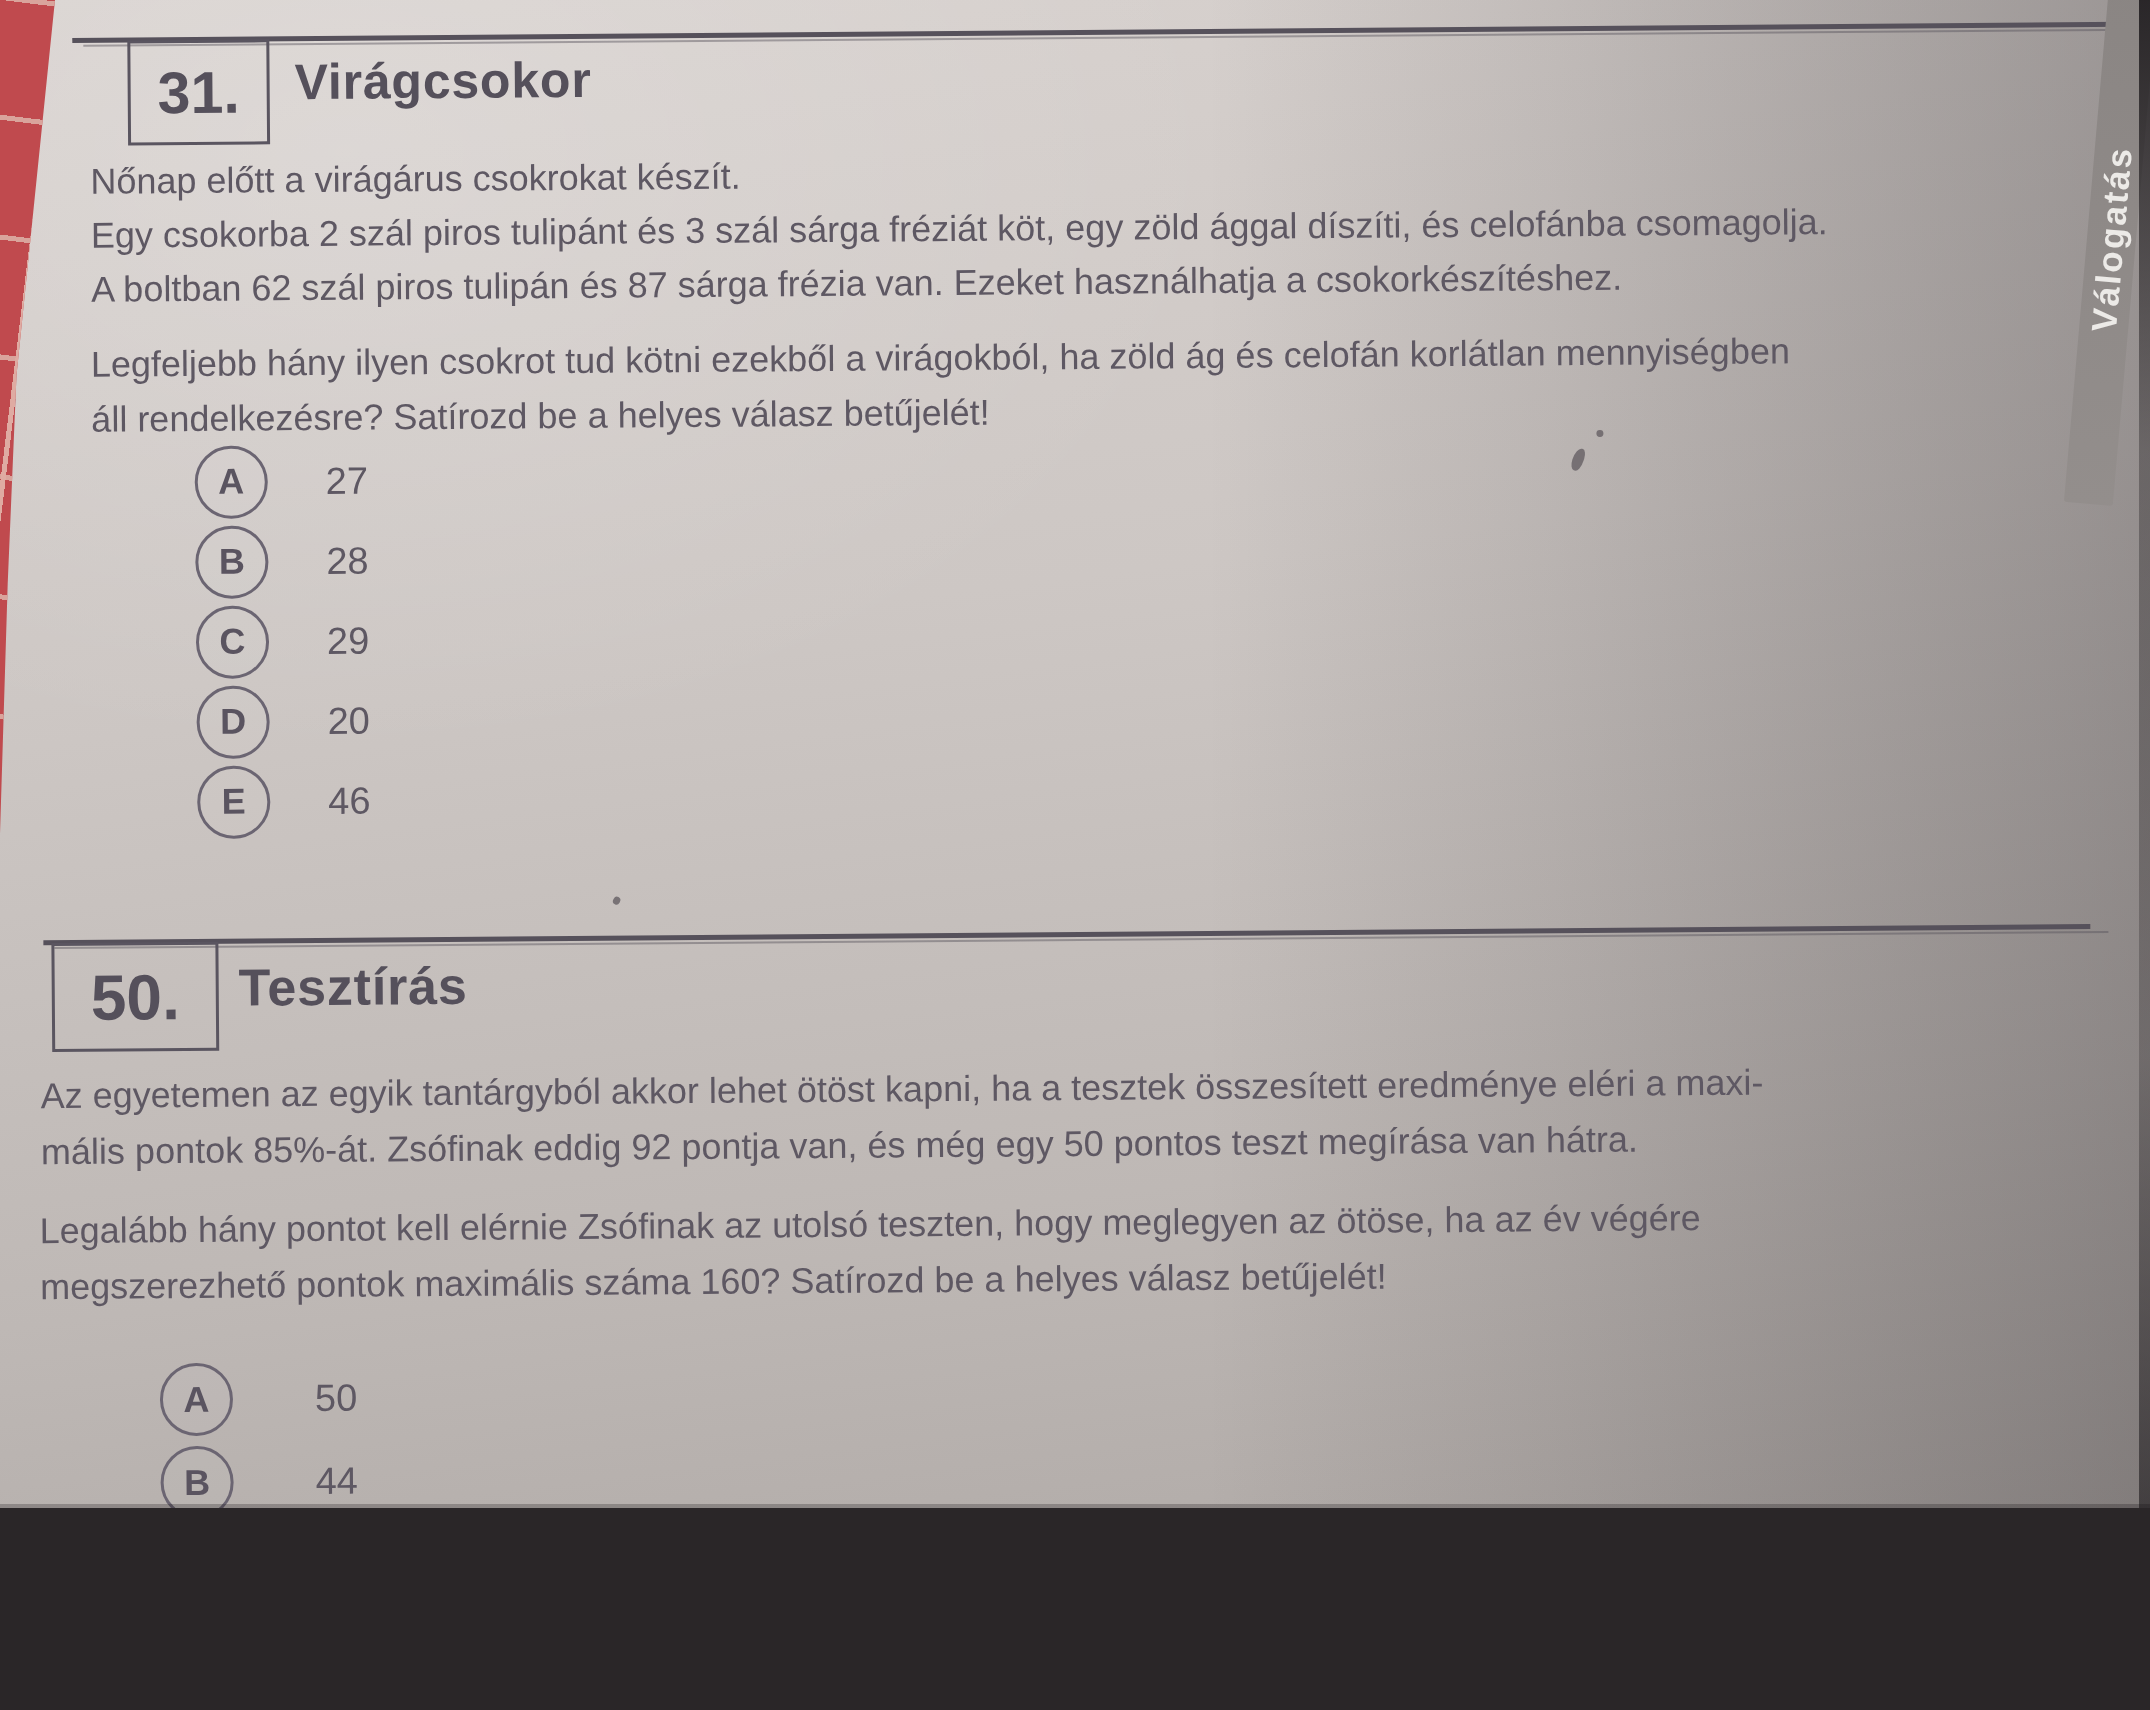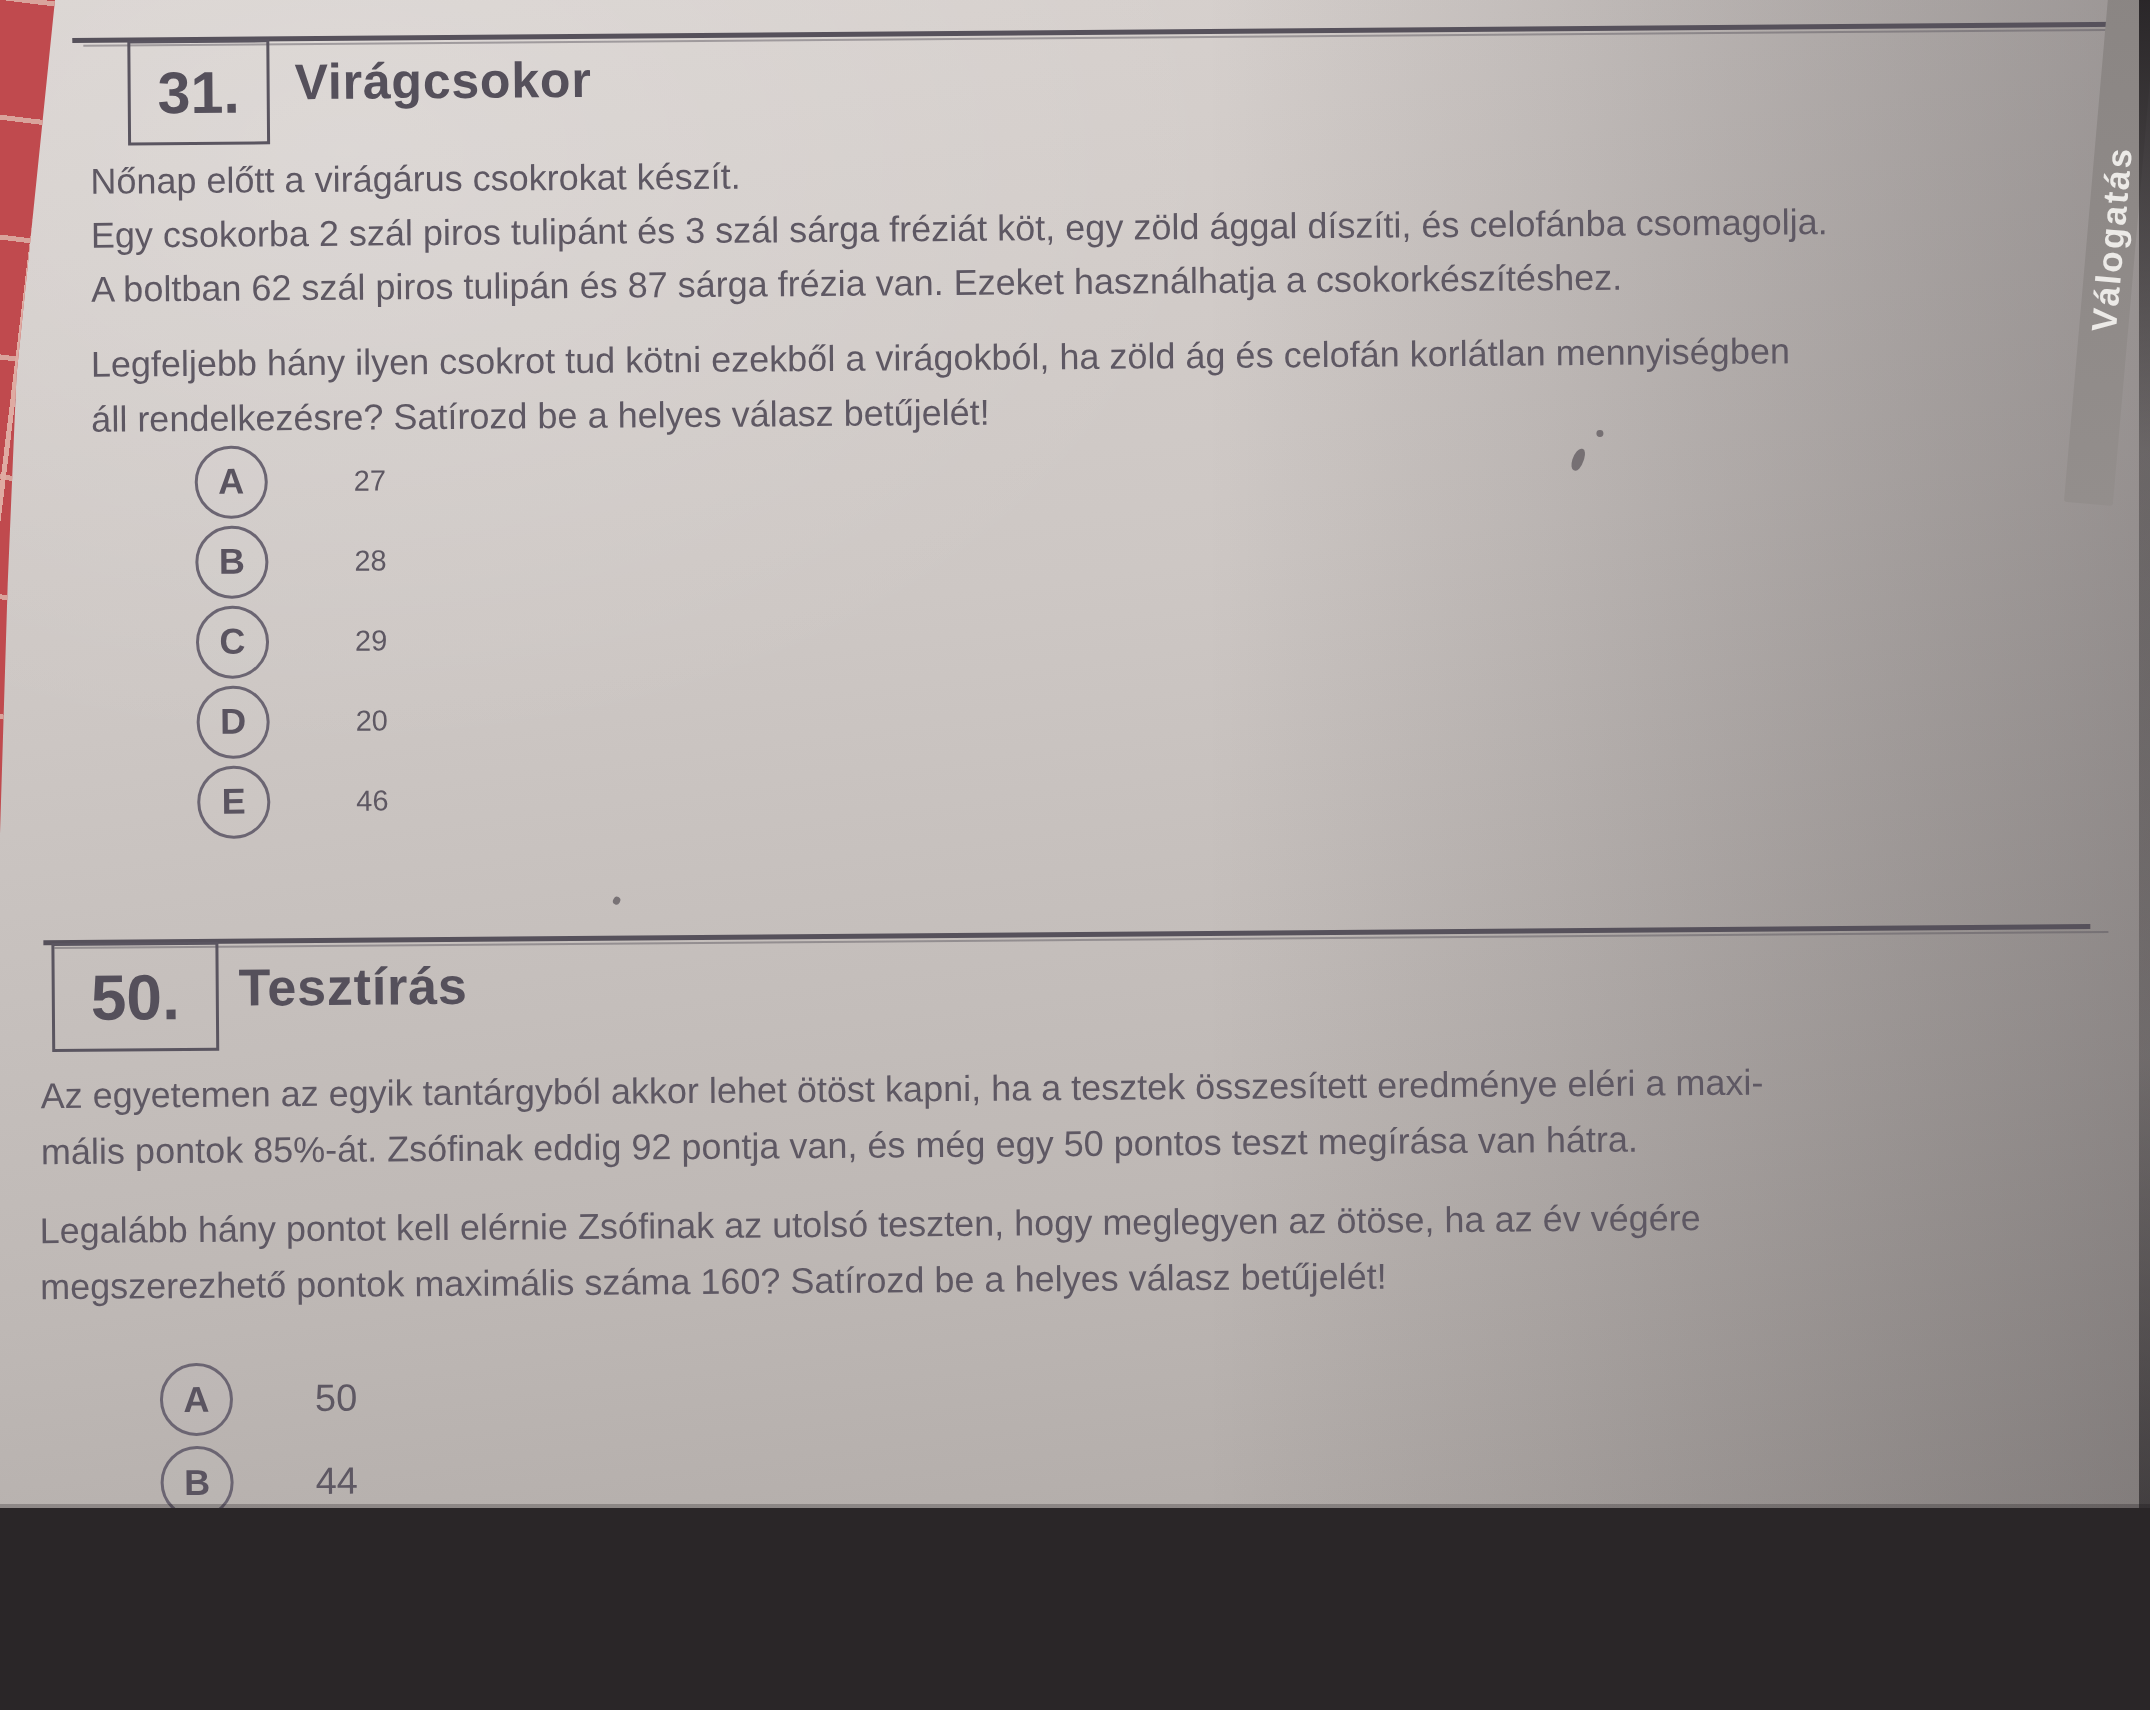--- a/index.html
+++ b/index.html
@@ -39,21 +39,21 @@
   }
   .opt-value{color:#5e5863;}
   
   .p31-rule{left:72px;top:30px;width:2051px;}
   .p31-numbox{left:127px;top:33px;width:136px;height:99px;font-size:59px;}
   .p31-title{left:294px;top:47px;font-size:50px;}
   .p31-intro{left:89px;top:147px;font-size:36px;line-height:54px;}
   .p31-question{left:88px;top:329px;font-size:36px;line-height:55px;}
   .p31-options{left:191px;top:435px;}
   .p31-options .option-row{height:80px;}
-  .p31-options .opt-value{margin-left:86px;font-size:29px;}
+  .p31-options .opt-value{margin-left:58px;font-size:38px;}
   
   .p32-rule{left:36px;top:932px;width:2047px;}
   .p32-numbox{left:44px;top:935px;width:161px;height:103px;font-size:64px;}
   .p32-title{left:231px;top:951px;font-size:52px;}
   .p32-intro{left:32px;top:1060px;font-size:36px;line-height:56px;}
   .p32-question{left:30px;top:1195px;font-size:36px;line-height:56px;}
   .p32-options{left:149px;top:1351px;}
   .p32-options .option-row{height:83px;}
   .p32-options .opt-value{margin-left:82px;font-size:38px;}
   

